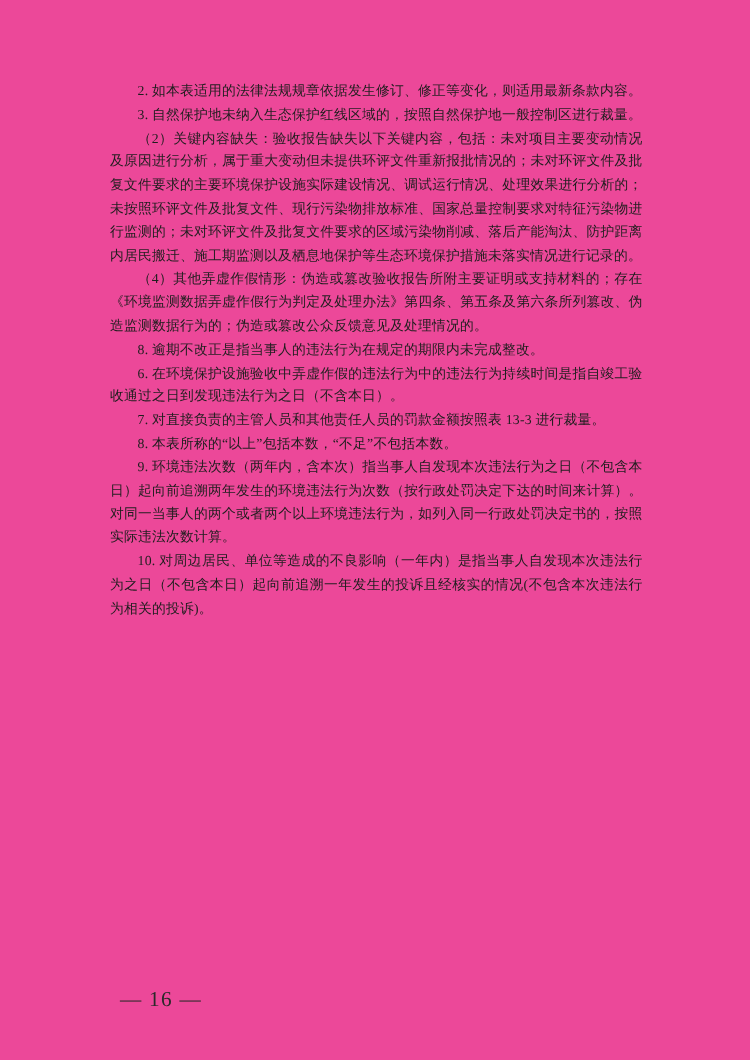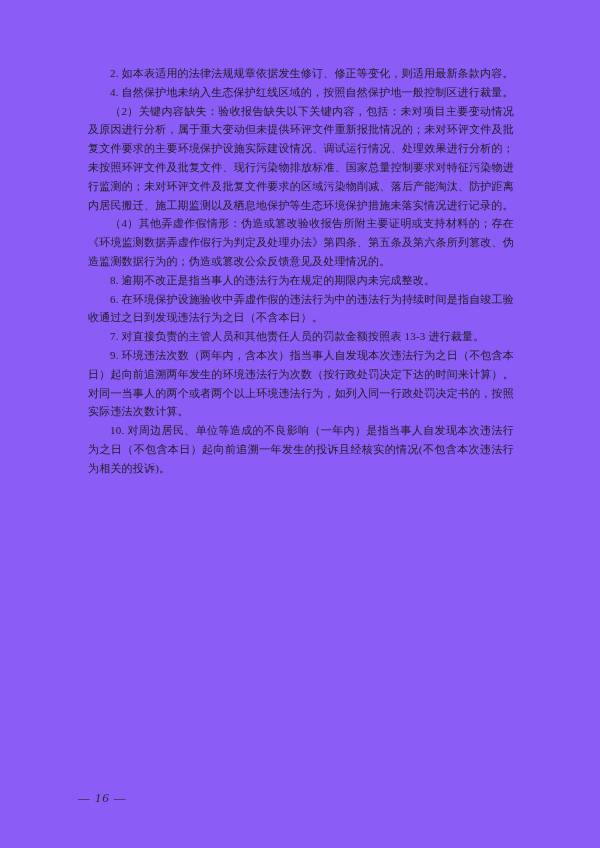--- a/index.html
+++ b/index.html
@@ -4,21 +4,21 @@
 <style>
   html, body {
     margin: 0;
     padding: 0;
     background: #ffffff;
   }
   .page {
     position: relative;
     width: 600px;
     height: 848px;
-    background: #8b5cf6;
+    background: #ec4899;
     overflow: hidden;
     font-family: "Liberation Serif", "DejaVu Serif", serif;
     color: #1e1e1e;
   }
   .content {
     position: absolute;
     left: 88px;
     top: 64px;
     width: 426px;
     font-size: 11px;
@@ -28,38 +28,38 @@
     text-justify: inter-ideograph;
   }
   .content p {
     margin: 0;
     padding: 0;
     text-indent: 2em;
     word-break: break-all;
   }
   .footer {
     position: absolute;
-    left: 78px;
+    left: 96px;
     top: 790px;
-    font-size: 13px;
+    font-size: 17px;
     letter-spacing: 1px;
     color: #2a2a2a;
     font-family: "Liberation Serif", "DejaVu Serif", serif;
-    font-style: italic;
   }
 </style>
 </head>
 <body>
 
 <div class="page">
   <div class="content">
     <p>2. 如本表适用的法律法规规章依据发生修订、修正等变化，则适用最新条款内容。</p>
-    <p>4. 自然保护地未纳入生态保护红线区域的，按照自然保护地一般控制区进行裁量。</p>
+    <p>3. 自然保护地未纳入生态保护红线区域的，按照自然保护地一般控制区进行裁量。</p>
     <p>（2）关键内容缺失：验收报告缺失以下关键内容，包括：未对项目主要变动情况及原因进行分析，属于重大变动但未提供环评文件重新报批情况的；未对环评文件及批复文件要求的主要环境保护设施实际建设情况、调试运行情况、处理效果进行分析的；未按照环评文件及批复文件、现行污染物排放标准、国家总量控制要求对特征污染物进行监测的；未对环评文件及批复文件要求的区域污染物削减、落后产能淘汰、防护距离内居民搬迁、施工期监测以及栖息地保护等生态环境保护措施未落实情况进行记录的。</p>
     <p>（4）其他弄虚作假情形：伪造或篡改验收报告所附主要证明或支持材料的；存在《环境监测数据弄虚作假行为判定及处理办法》第四条、第五条及第六条所列篡改、伪造监测数据行为的；伪造或篡改公众反馈意见及处理情况的。</p>
     <p>8. 逾期不改正是指当事人的违法行为在规定的期限内未完成整改。</p>
     <p>6. 在环境保护设施验收中弄虚作假的违法行为中的违法行为持续时间是指自竣工验收通过之日到发现违法行为之日（不含本日）。</p>
     <p>7. 对直接负责的主管人员和其他责任人员的罚款金额按照表 13-3 进行裁量。</p>
+    <p>8. 本表所称的“以上”包括本数，“不足”不包括本数。</p>
     <p>9. 环境违法次数（两年内，含本次）指当事人自发现本次违法行为之日（不包含本日）起向前追溯两年发生的环境违法行为次数（按行政处罚决定下达的时间来计算）。对同一当事人的两个或者两个以上环境违法行为，如列入同一行政处罚决定书的，按照实际违法次数计算。</p>
     <p>10. 对周边居民、单位等造成的不良影响（一年内）是指当事人自发现本次违法行为之日（不包含本日）起向前追溯一年发生的投诉且经核实的情况(不包含本次违法行为相关的投诉)。</p>
   </div>
   <div class="footer">— 16 —</div>
 </div>
 
 </body></html>

